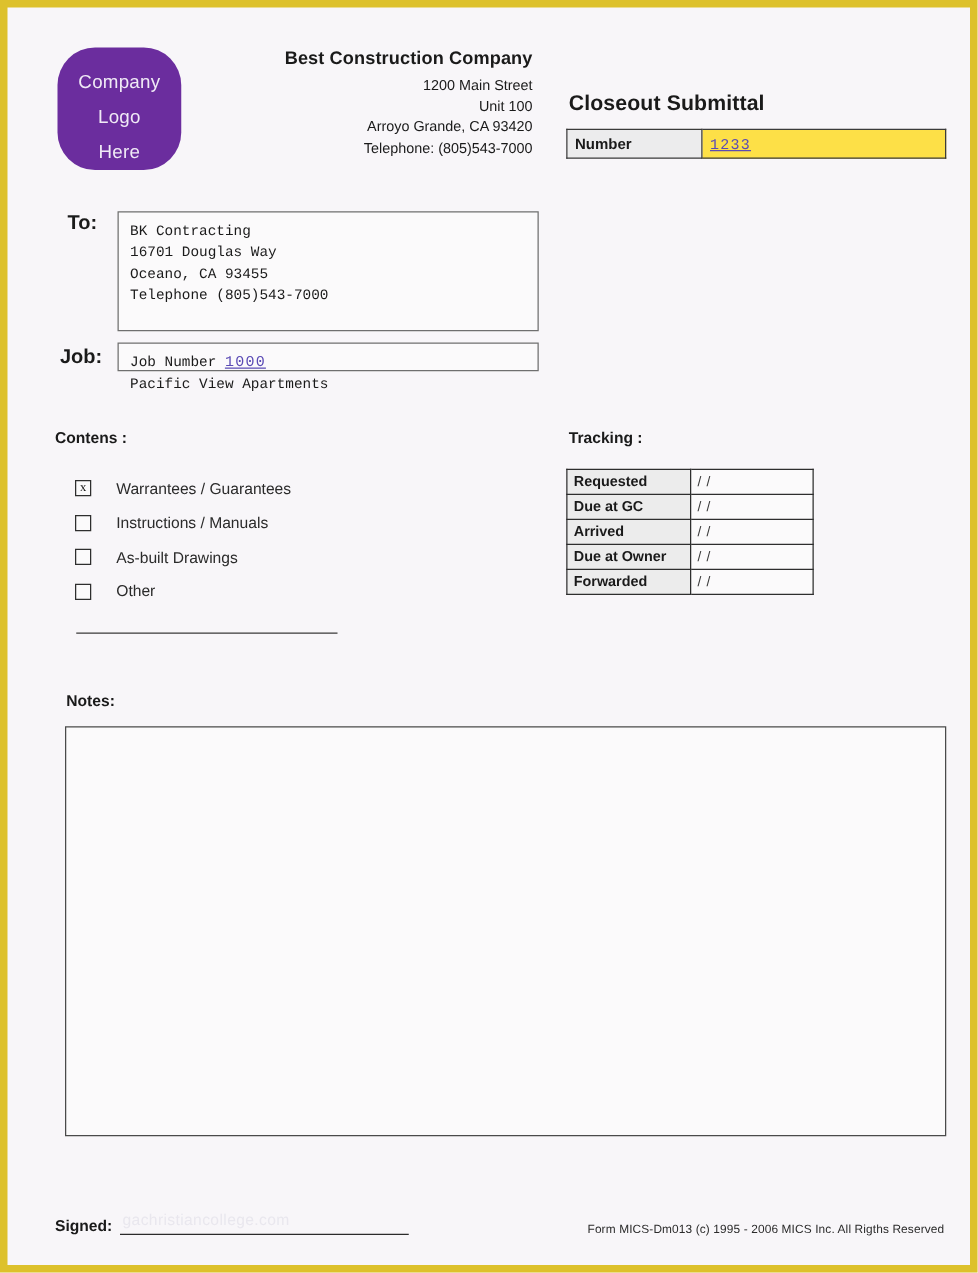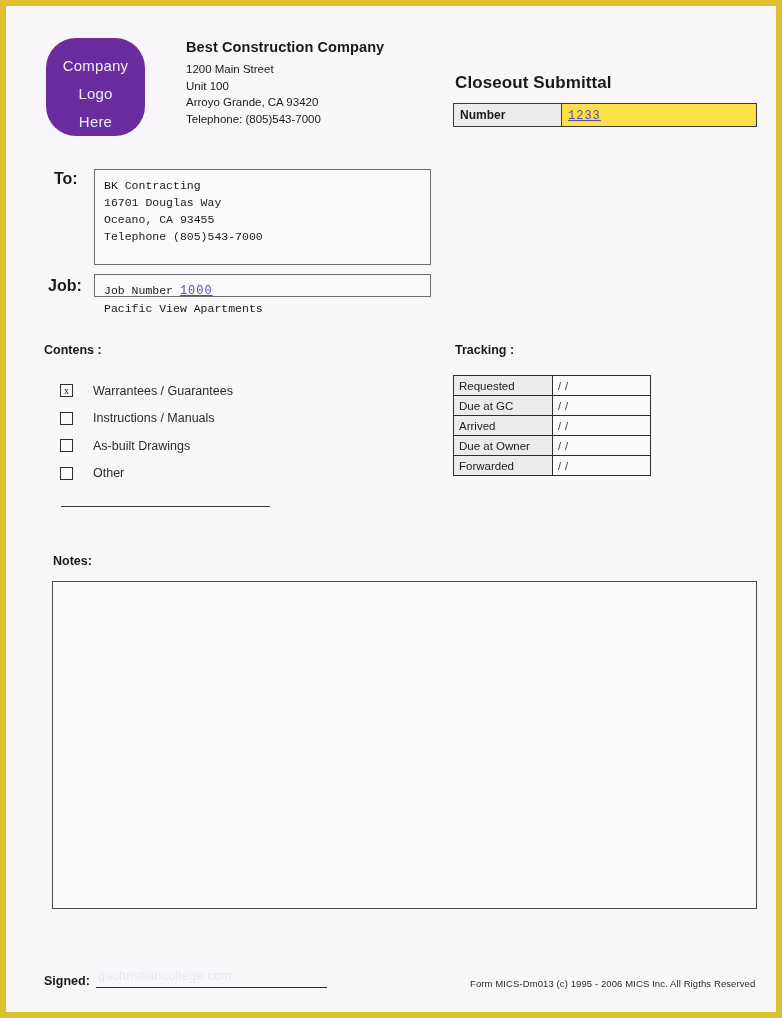--- a/index.html
+++ b/index.html
@@ -50,21 +50,21 @@
     letter-spacing: .2px;
     border-radius: 30px;
   }
   .logo-line { display: block; }
 
   .company-block {
     position: absolute;
     left: 180px;
     top: 33px;
     width: 240px;
-    text-align: left;
+    text-align: right;
   }
   .company-name {
     font-size: 14.5px;
     font-weight: bold;
     letter-spacing: .1px;
     margin-bottom: 6px;
   }
   .company-addr {
     font-size: 11.5px;
     line-height: 16.5px;
@@ -197,21 +197,21 @@
   }
   .tracking-table td {
     border: 1px solid #2e2e2e;
     height: 17px;
     padding: 1px 5px;
     font-size: 11.5px;
   }
   .tracking-table td.lbl {
     width: 88px;
     background: #ececec;
-    font-weight: normal;
+    font-weight: bold;
   }
   .tracking-table td.val {
     background: #fbfafb;
     font-size: 11px;
     letter-spacing: .5px;
     color: #3a3a3a;
   }
 
   
   .notes-box {

